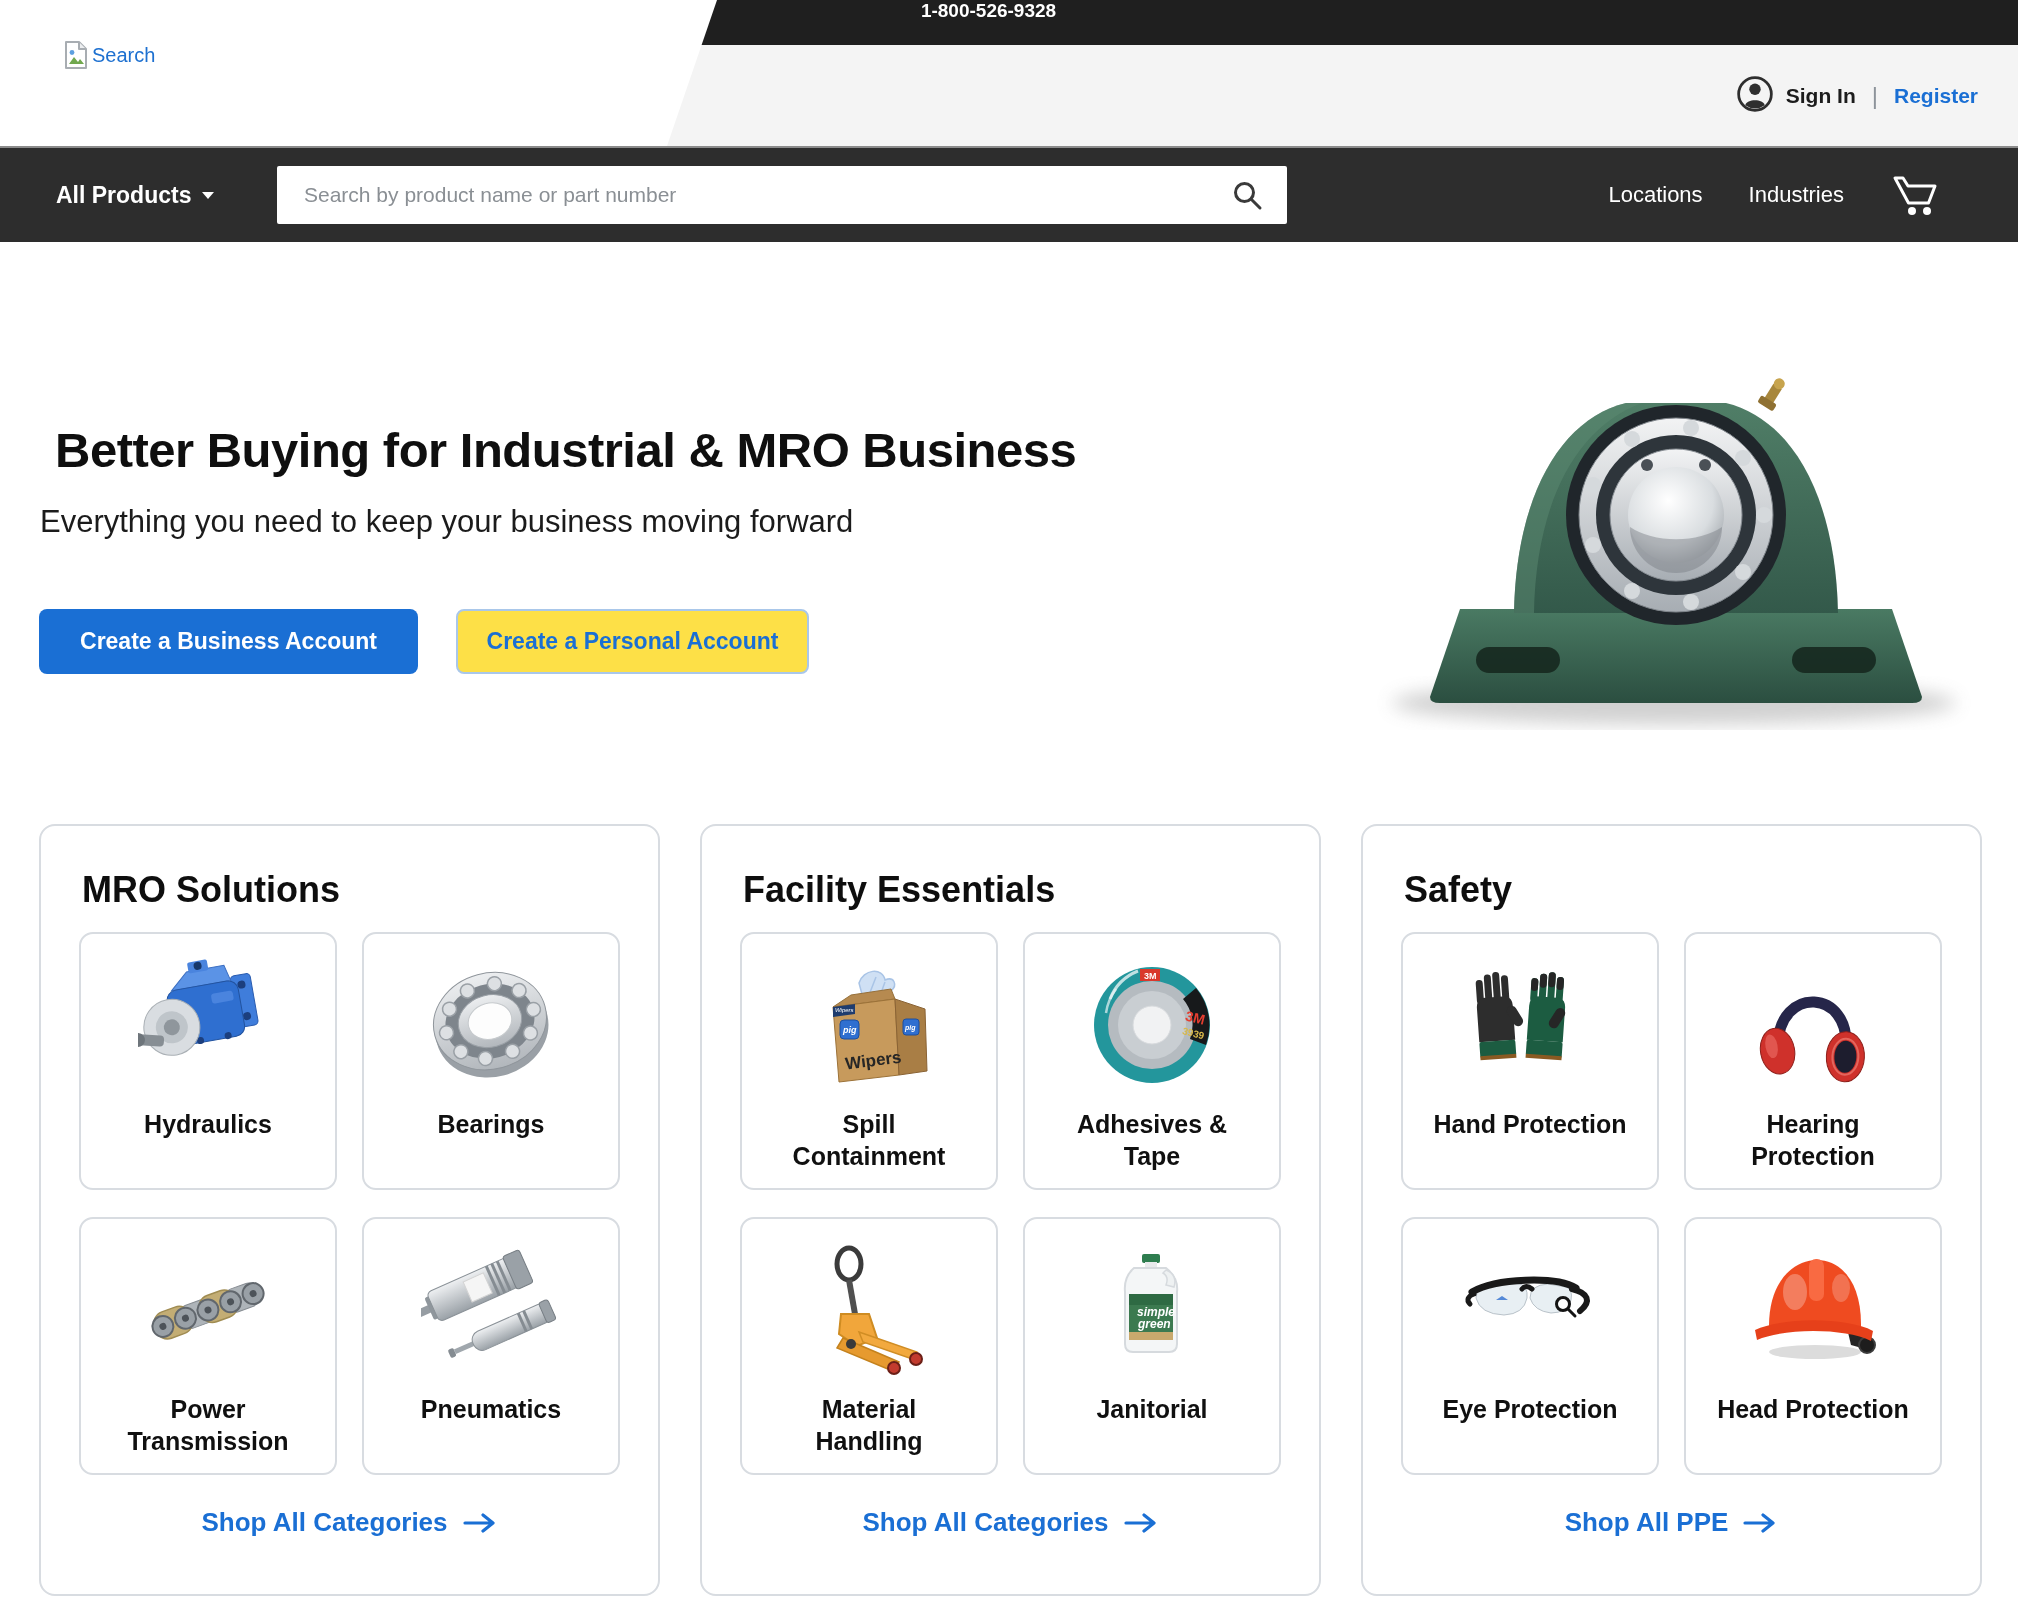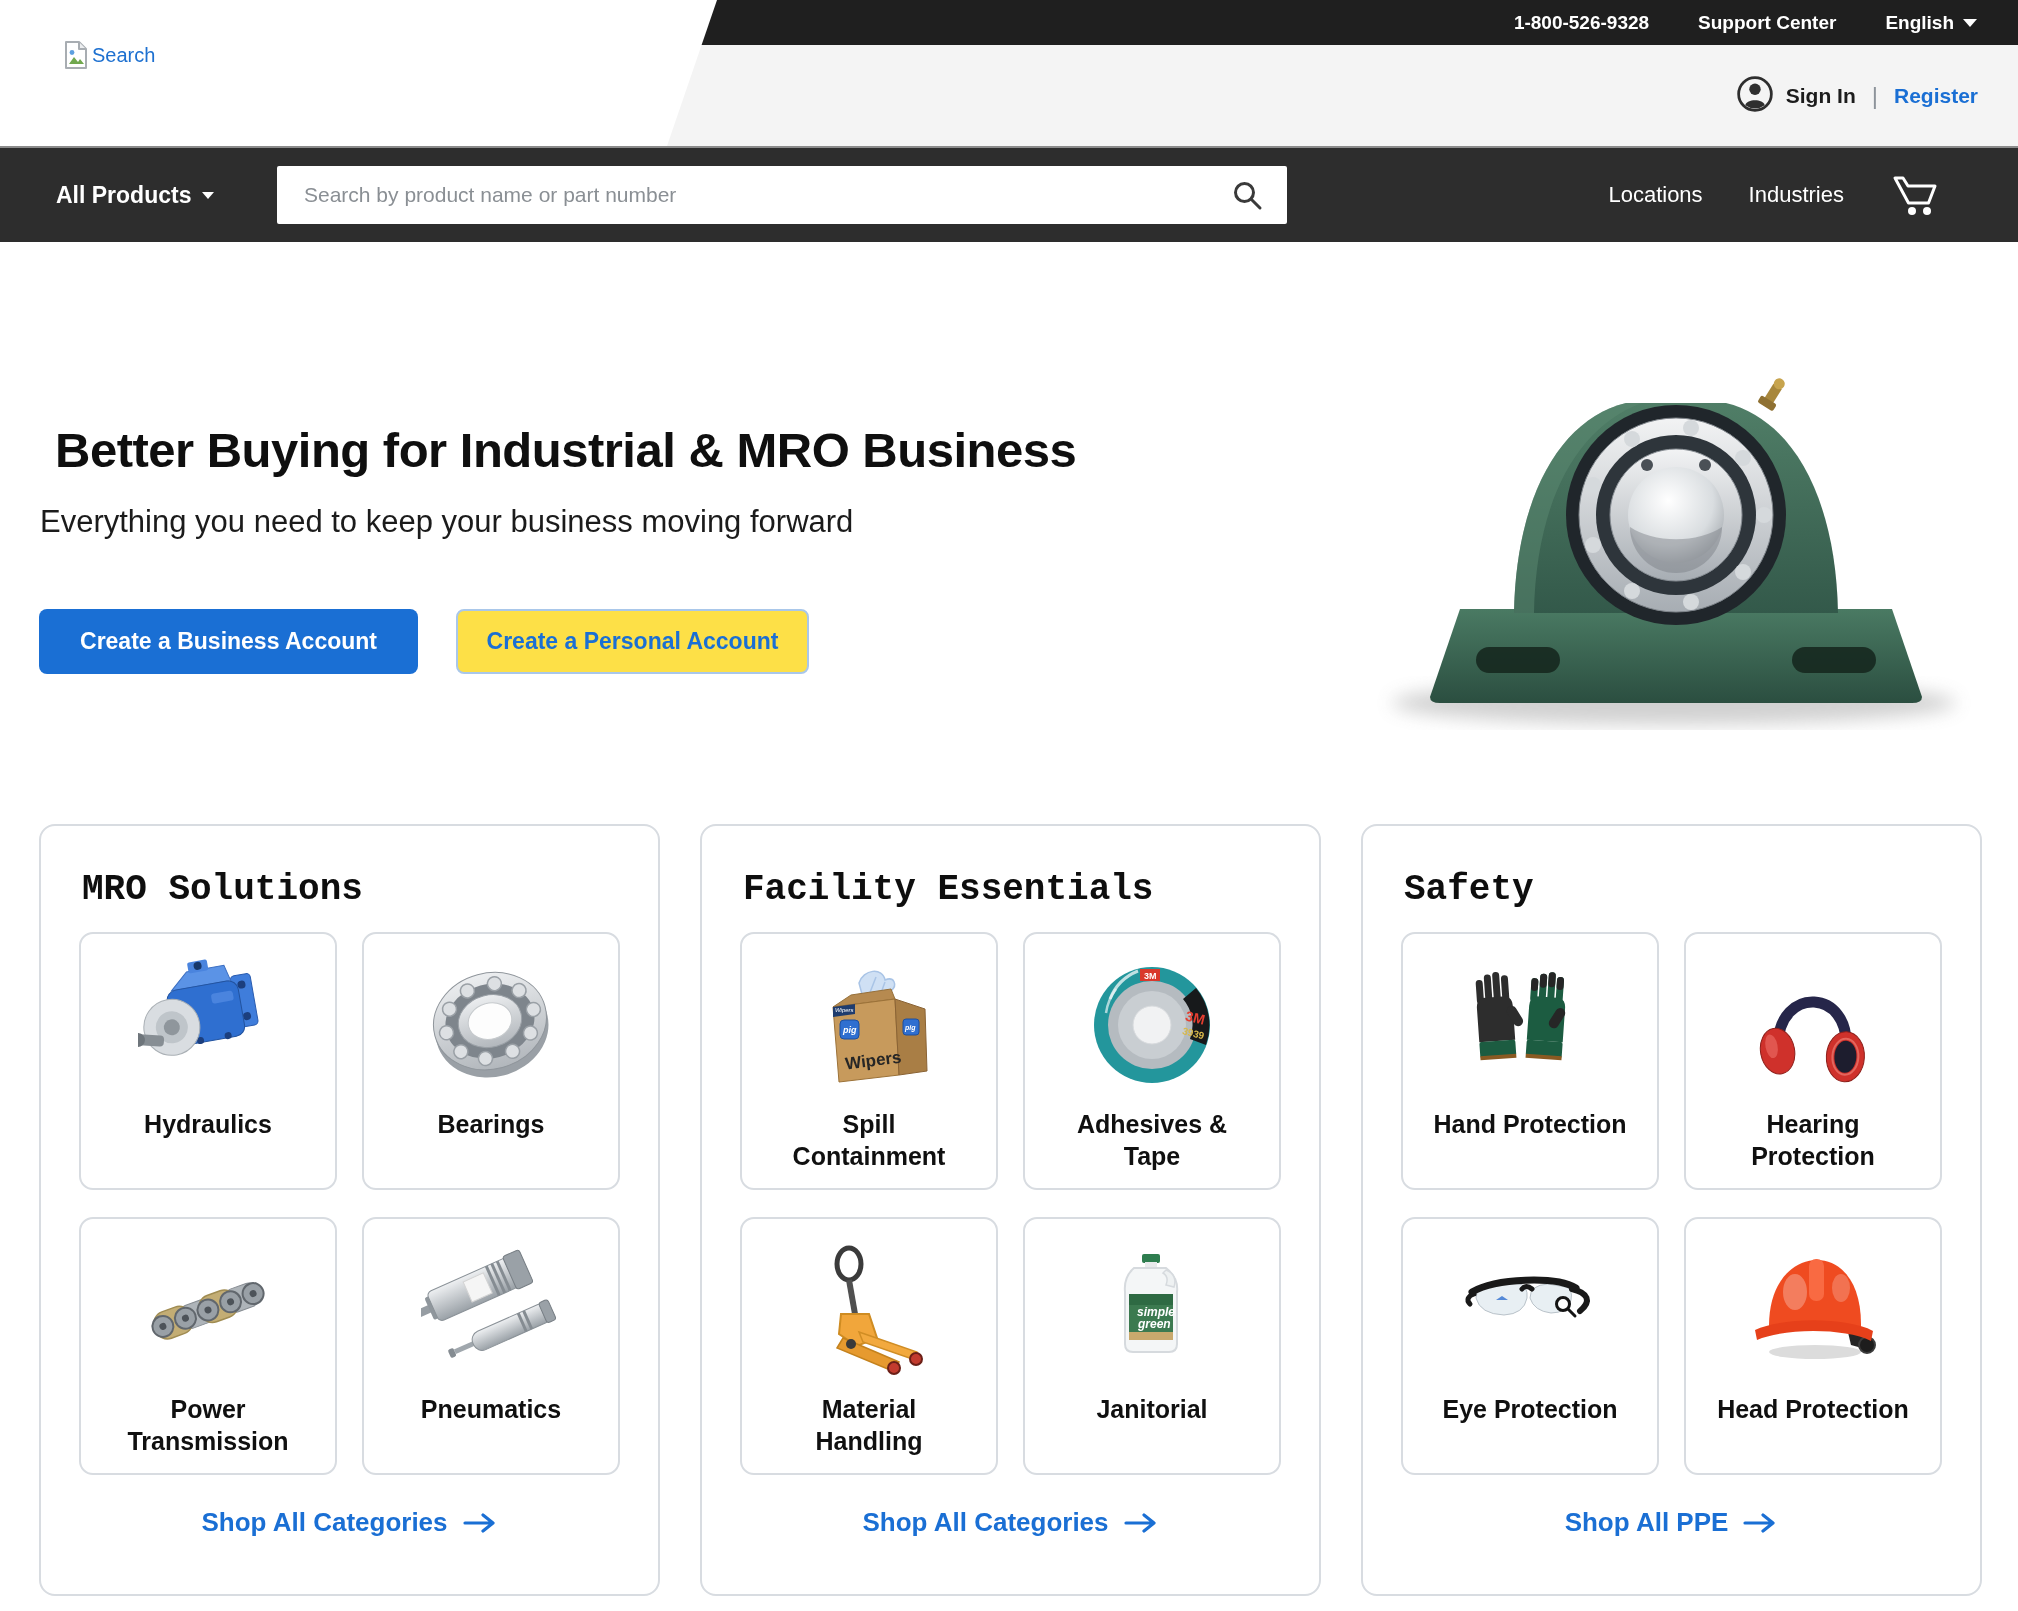--- a/index.html
+++ b/index.html
@@ -3,22 +3,22 @@
 <meta charset="utf-8">
 <style>
   html,body{margin:0;padding:0;background:#fff;}
   .page{position:relative;width:2018px;height:1611px;background:#ffffff;overflow:hidden;
         font-family:"Liberation Sans",sans-serif;-webkit-font-smoothing:antialiased;}
   a{text-decoration:none;cursor:pointer;}
   button{cursor:pointer;font-family:"Liberation Sans",sans-serif;}
 
   
   .topbar{position:absolute;top:0;left:0;width:100%;height:45px;background:#1f1f1f;
-          display:flex;align-items:center;justify-content:flex-end;gap:49px;
-          padding-right:41px;box-sizing:border-box;color:#fff;font-size:19px;font-weight:600;z-index:1;}
+          display:flex;align-items:center;gap:49px;
+          padding-right:41px;box-sizing:border-box;color:#fff;font-size:19px;font-weight:600;z-index:1;flex-direction:column;}
   .topbar a{color:#fff;}
   .lang{display:flex;align-items:center;gap:9px;color:#fff;}
   .caret{width:0;height:0;border-left:7px solid transparent;border-right:7px solid transparent;
          border-top:8px solid #fff;display:inline-block;}
   .caret.small{border-left-width:6px;border-right-width:6px;border-top-width:7px;}
 
   .account-strip{position:absolute;top:45px;left:0;width:100%;height:101px;background:#f4f4f4;
           display:flex;align-items:center;justify-content:flex-end;gap:12px;
           padding-right:40px;box-sizing:border-box;z-index:1;}
   .signin{font-size:21px;font-weight:700;color:#1c1c1c;}
@@ -53,21 +53,21 @@
            font-size:23px;font-weight:700;border:none;}
   .btn-secondary{width:353px;height:65px;border-radius:8px;background:#fde047;color:#1a6fd4;
            font-size:23px;font-weight:700;border:2px solid #a9c7ea;box-sizing:border-box;}
   .hero-art{position:absolute;left:1364px;top:105px;width:624px;height:393px;}
 
   
   .cards{position:absolute;top:824px;left:0;width:100%;height:772px;display:flex;
          justify-content:space-between;padding:0 36px 0 39px;box-sizing:border-box;}
   .card{width:621px;height:772px;background:#fff;border:2px solid #d8dce1;border-radius:16px;
         box-sizing:border-box;padding:44px 38px 0;position:relative;}
-  .card h2{margin:0 0 22px 3px;font-size:36px;line-height:40px;font-weight:700;color:#0e0e0e;font-family:Liberation Mono, monospace;}
+  .card h2{margin:0 0 22px 3px;font-size:36px;line-height:40px;font-weight:700;color:#0e0e0e;}
   .tiles{display:grid;grid-template-columns:258px 258px;grid-auto-rows:258px;
          row-gap:27px;justify-content:space-between;}
   .tile{border:2px solid #d8dce1;border-radius:14px;background:#fff;box-sizing:border-box;
         display:flex;flex-direction:column;align-items:center;padding-top:16px;}
   .tile .art{width:150px;height:150px;display:flex;align-items:center;justify-content:center;}
   .tile-label{margin-top:8px;font-size:25px;font-weight:700;color:#101010;text-align:center;
         line-height:1.28;padding:0 28px;}
   .shop-link{position:absolute;left:0;right:0;bottom:56px;display:flex;align-items:center;
         justify-content:center;gap:14px;color:#1a6fd4;font-size:26px;font-weight:700;}
 </style>

